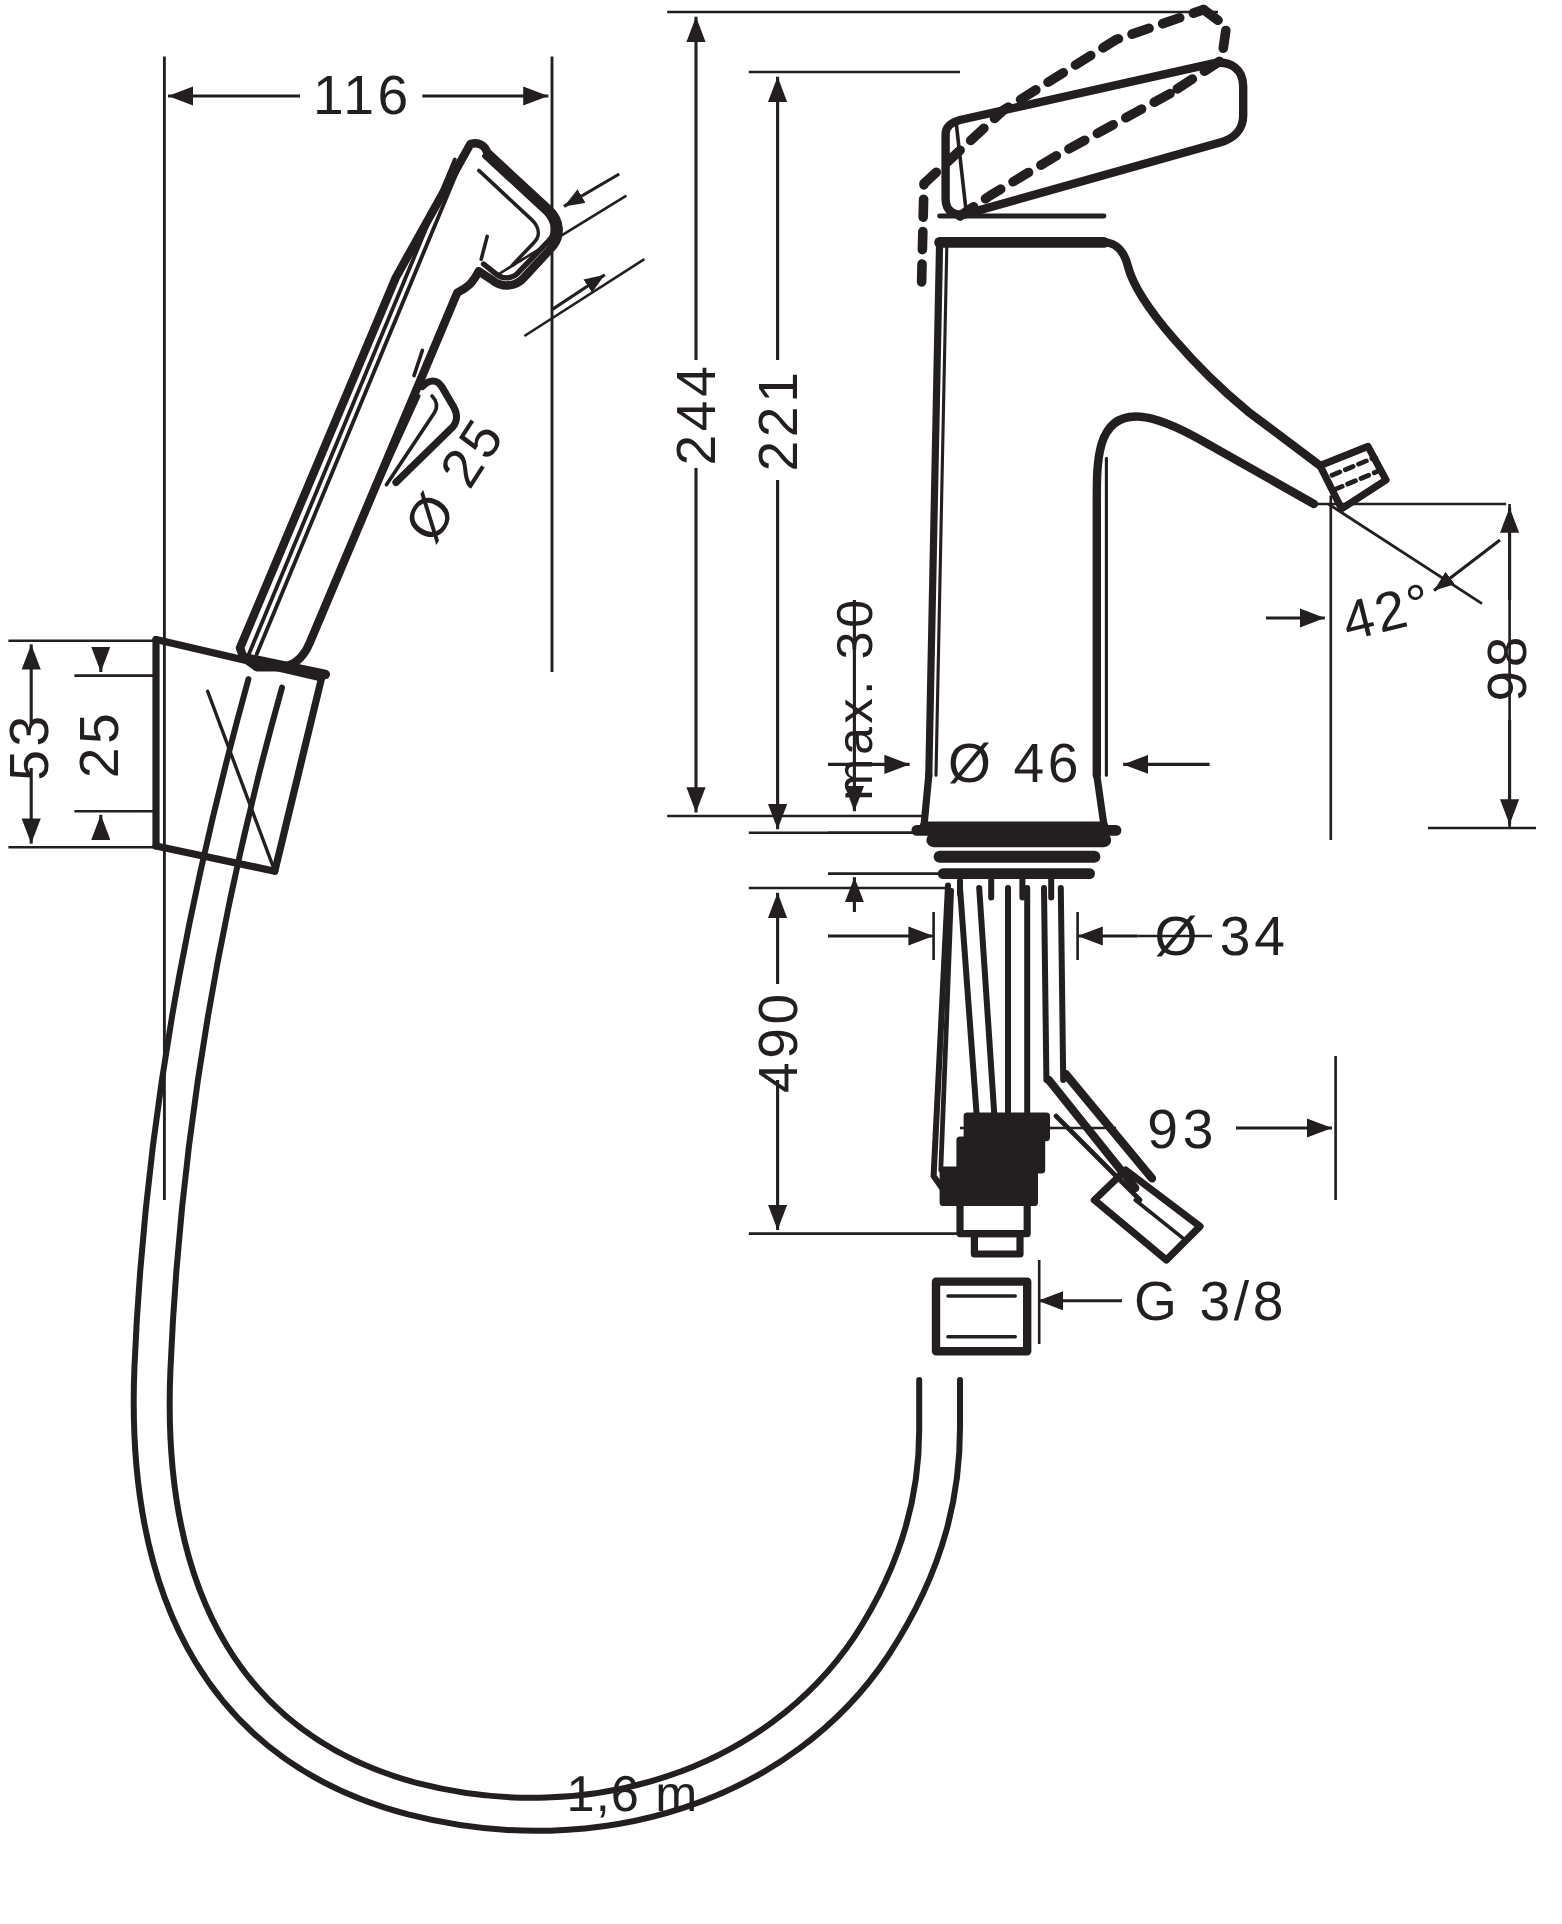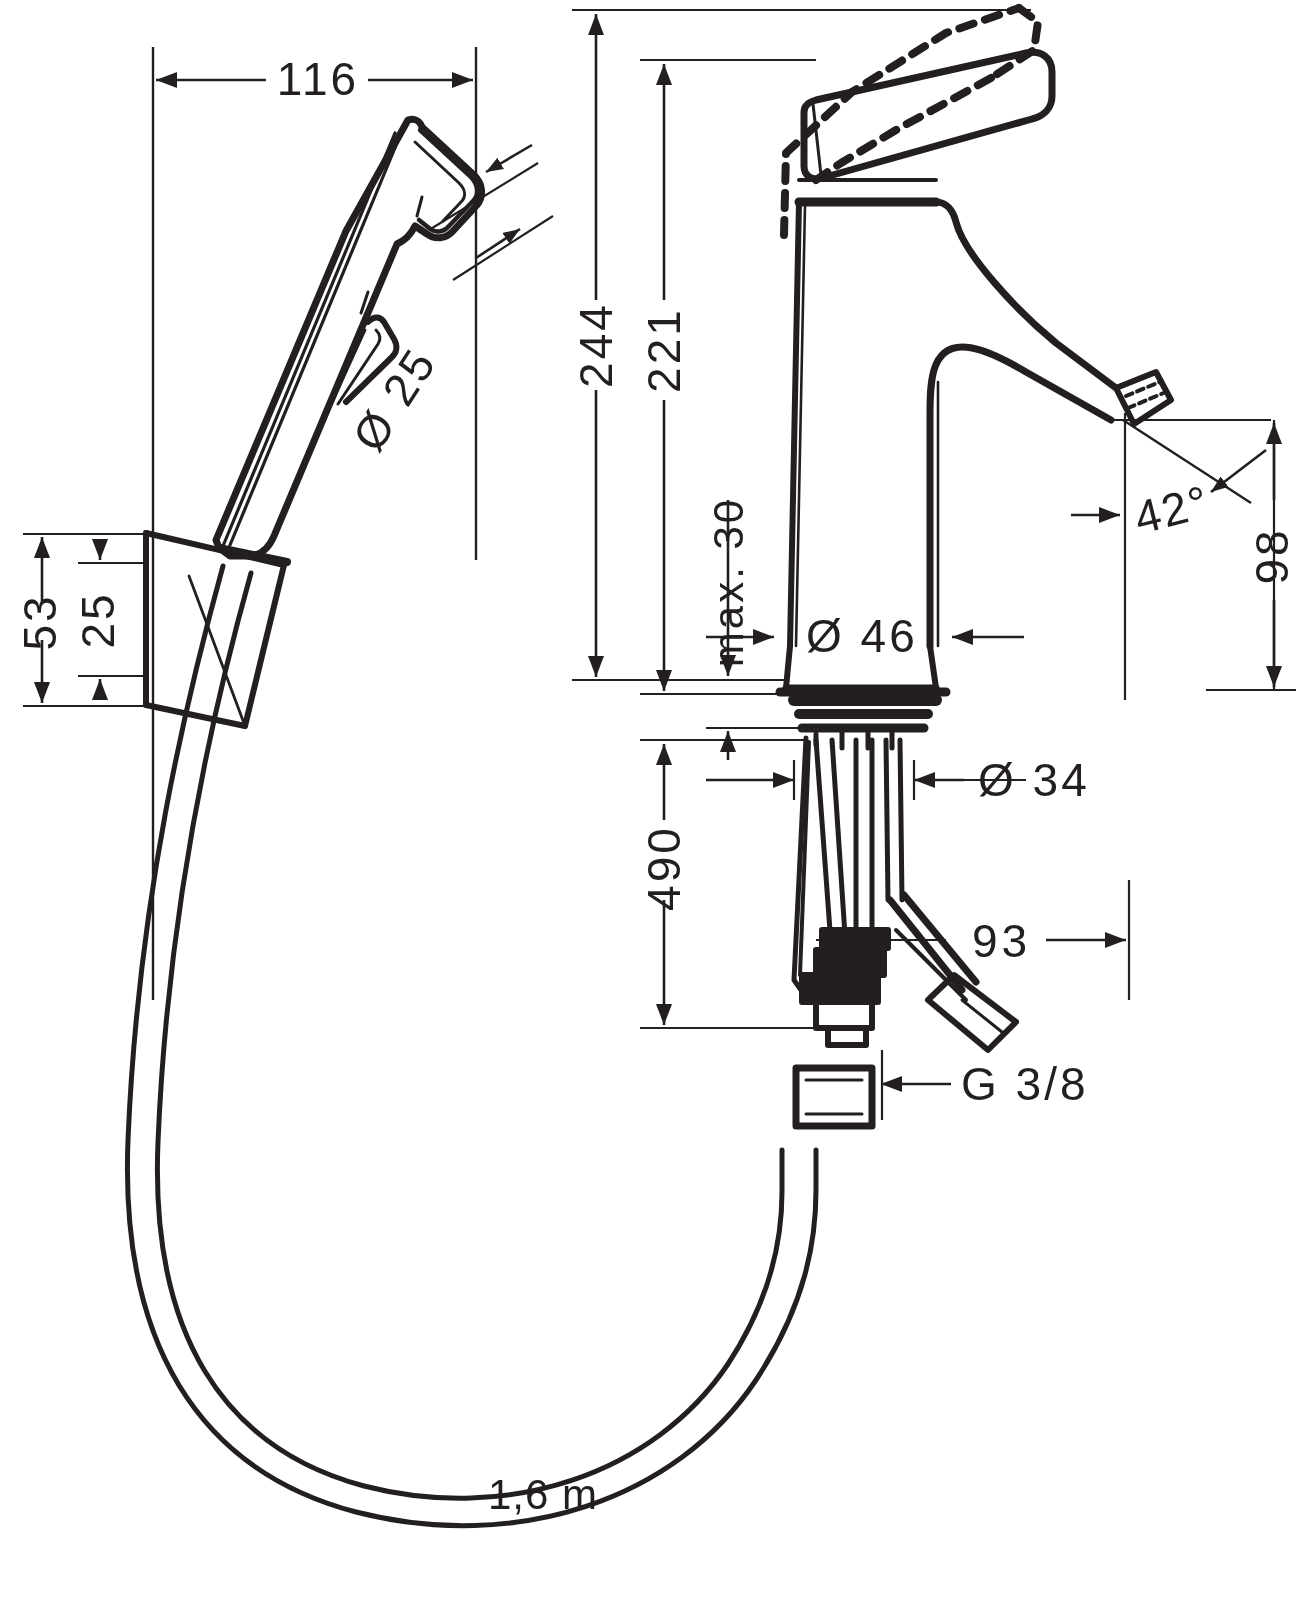--- a/index.html
+++ b/index.html
@@ -1,18 +1,18 @@
 <!DOCTYPE html>
 <html><head>
 <meta charset="utf-8">
 <style>
   html,body{margin:0;padding:0;background:#ffffff;}
   body{width:1302px;height:1603px;position:relative;overflow:hidden;
        font-family:"Liberation Sans",sans-serif;}
-  #stage{position:absolute;left:16px;top:0;width:1174px;height:1603px;}
+  #stage{position:absolute;left:0;top:0;width:1174px;height:1603px;}
   svg{display:block;}
   .dimtext{font-family:"Liberation Sans",sans-serif;fill:#231f20;}
 </style>
 </head>
 <body>
 
 <div id="stage">
 <svg width="1302" height="1603" viewBox="0 0 1302 1603" xmlns="http://www.w3.org/2000/svg">
 
   <rect x="0" y="0" width="1302" height="1603" fill="#ffffff"></rect>

